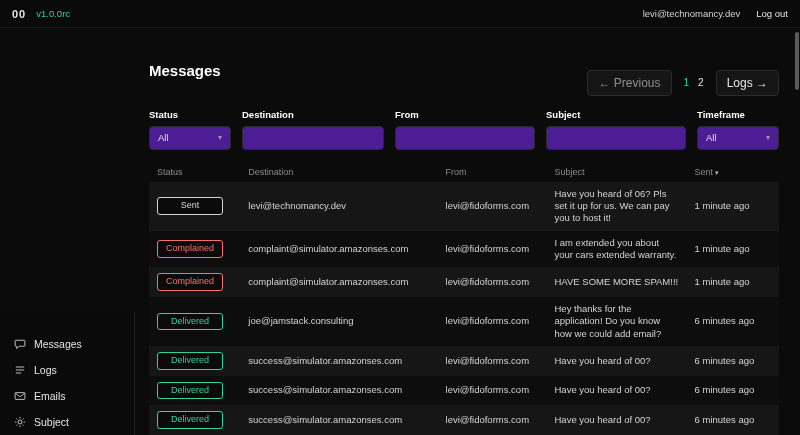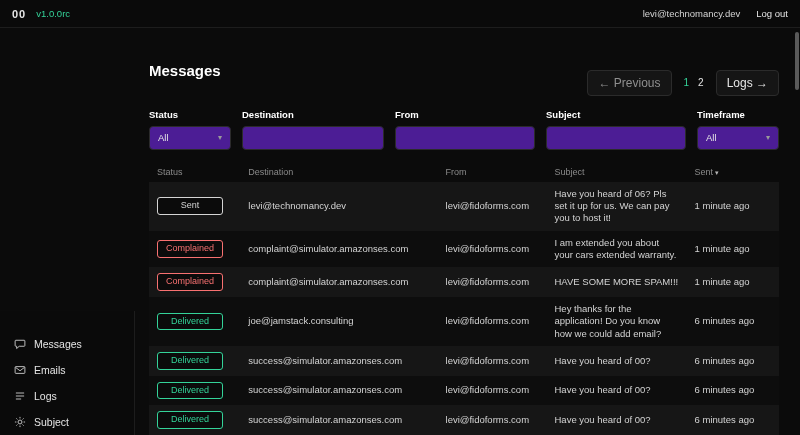--- a/index.html
+++ b/index.html
@@ -113,33 +113,33 @@
         <span class="icon">
           <svg viewBox="0 0 16 16" fill="none" stroke="currentColor" stroke-width="1.2">
             <path d="M2.5 3h11a1 1 0 0 1 1 1v6a1 1 0 0 1-1 1H7l-3.5 3v-3h-1a1 1 0 0 1-1-1V4a1 1 0 0 1 1-1z"></path>
           </svg>
         </span>
         <span class="side-label">Messages</span>
       </div>
       <div class="side-item">
         <span class="icon">
           <svg viewBox="0 0 16 16" fill="none" stroke="currentColor" stroke-width="1.2">
+            <path d="M2.5 4h11M2.5 8h11M2.5 12h7"></path>
+          </svg>
+        </span>
+        <span class="side-label">Logs</span>
+      </div>
+      <div class="side-item">
+        <span class="icon">
+          <svg viewBox="0 0 16 16" fill="none" stroke="currentColor" stroke-width="1.2">
             <rect x="1.5" y="3.5" width="13" height="9" rx="1"></rect>
             <path d="M2 4.5l6 4.5 6-4.5"></path>
           </svg>
         </span>
         <span class="side-label">Emails</span>
-      </div>
-      <div class="side-item">
-        <span class="icon">
-          <svg viewBox="0 0 16 16" fill="none" stroke="currentColor" stroke-width="1.2">
-            <path d="M2.5 4h11M2.5 8h11M2.5 12h7"></path>
-          </svg>
-        </span>
-        <span class="side-label">Logs</span>
       </div>
       <div class="side-item">
         <span class="icon">
           <svg viewBox="0 0 16 16" fill="none" stroke="currentColor" stroke-width="1.2">
             <circle cx="8" cy="8" r="2.6"></circle>
             <path d="M8 1.2v2M8 12.8v2M1.2 8h2M12.8 8h2M3.2 3.2l1.4 1.4M11.4 11.4l1.4 1.4M12.8 3.2l-1.4 1.4M4.6 11.4l-1.4 1.4"></path>
           </svg>
         </span>
         <span class="side-label">Subject</span>
       </div>

